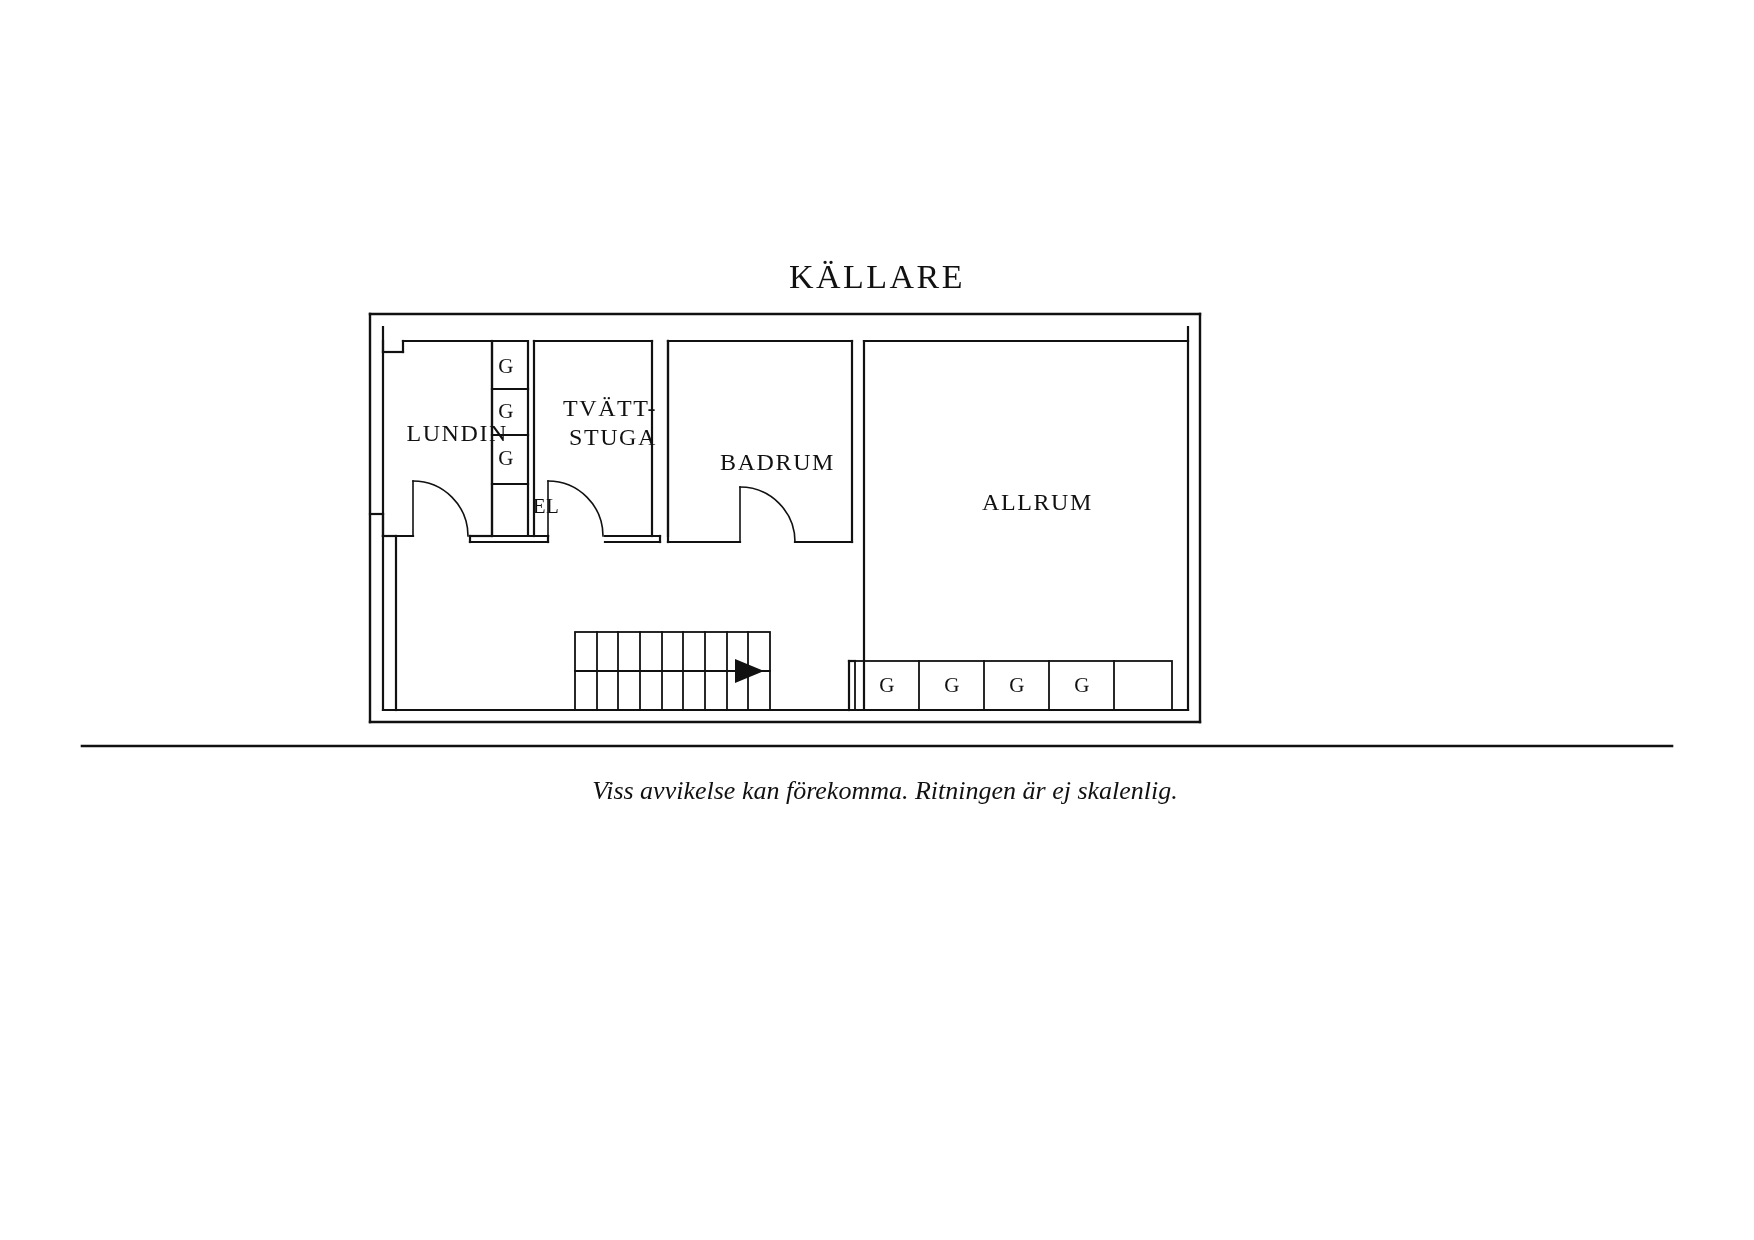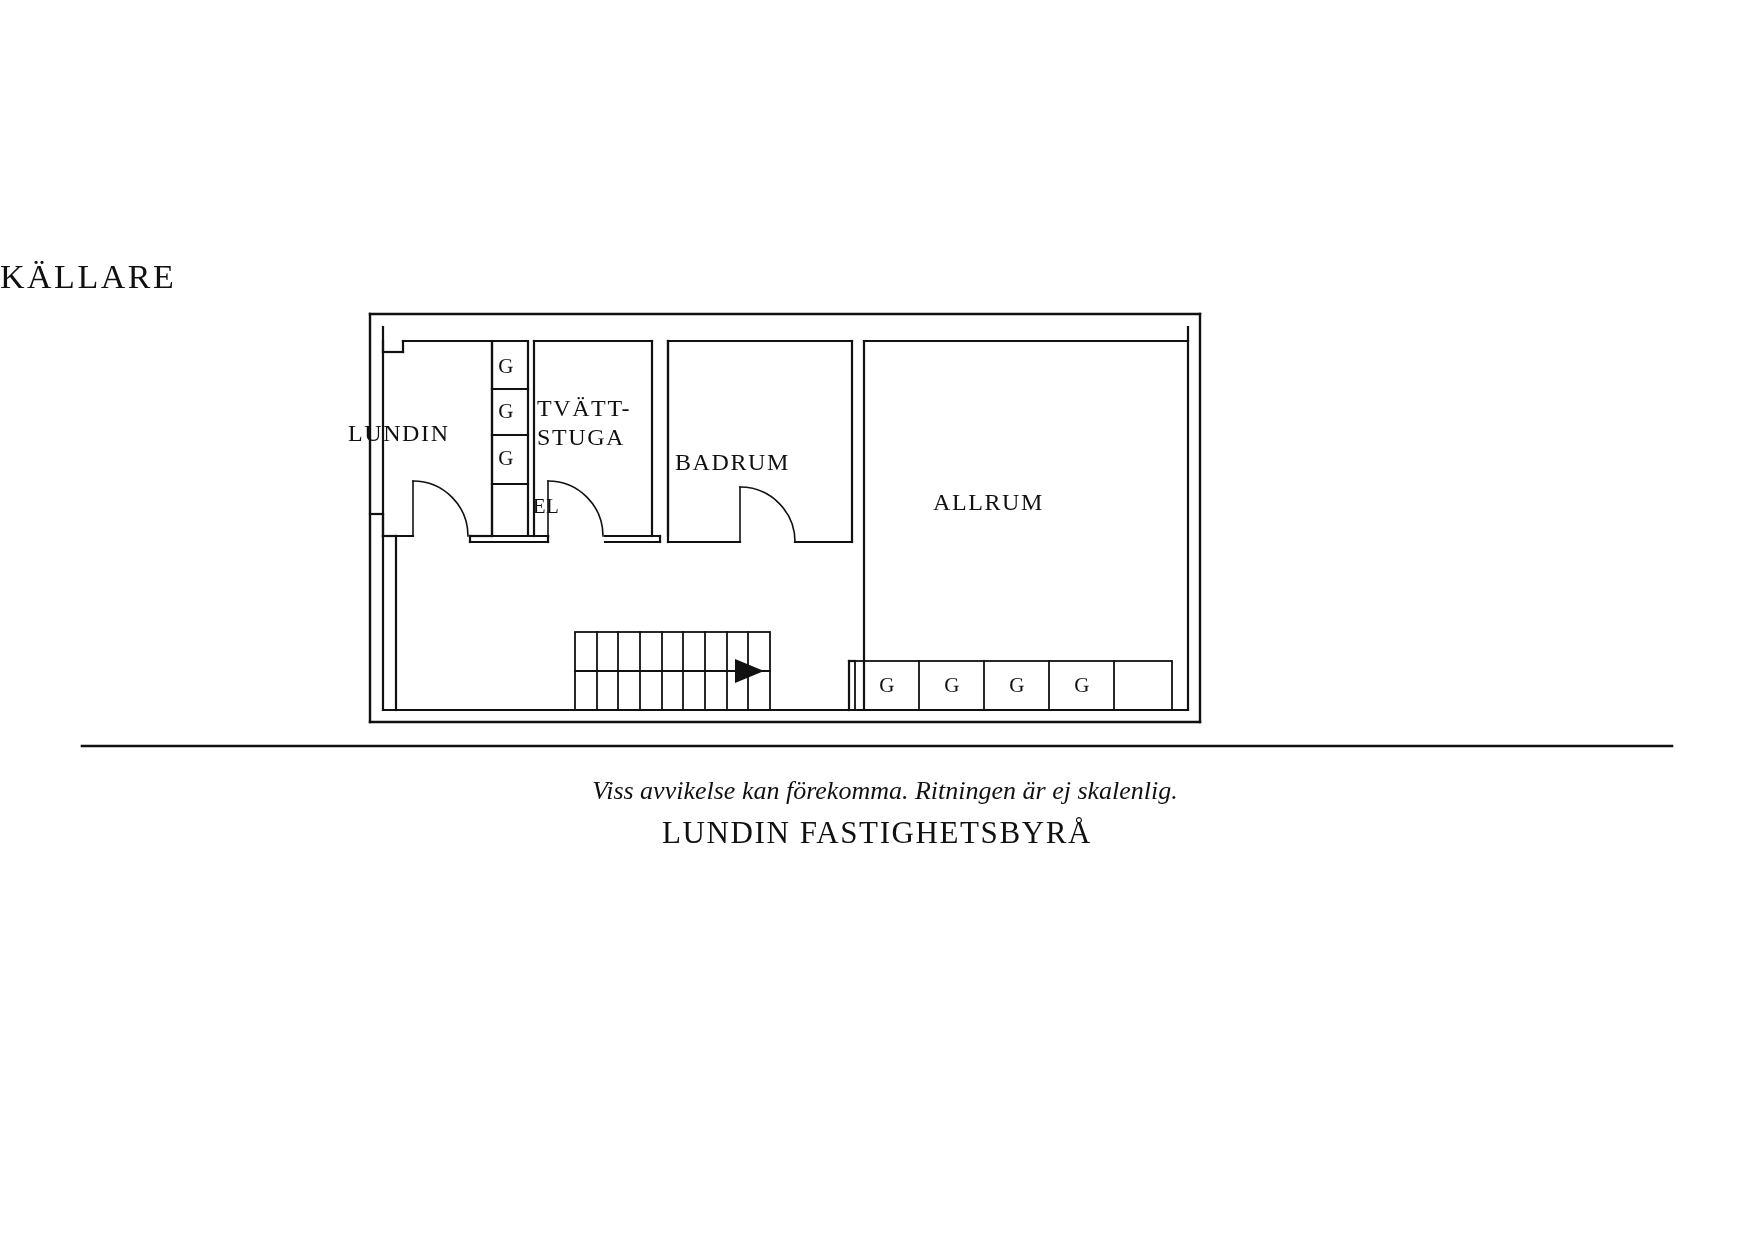--- a/index.html
+++ b/index.html
@@ -23,40 +23,41 @@
     width: 1754px;
     height: 1240px;
   }
 
   
   .plan-title {
     position: absolute;
     left: 0;
     top: 258px;
     width: 1754px;
+    text-align: center;
     font-size: 34px;
     letter-spacing: 2.5px;
     font-weight: 400;
     font-family: "Liberation Serif", "DejaVu Serif", serif;
   }
 
   
   #plan-svg {
     position: absolute;
     left: 0;
     top: 0;
     width: 1754px;
     height: 1240px;
     pointer-events: none;
   }
 
   
   .room-label {
     position: absolute;
-    text-align: left;
+    text-align: right;
     font-size: 24px;
     letter-spacing: 1.6px;
     line-height: 1.22;
     font-family: "Liberation Serif", "DejaVu Serif", serif;
     white-space: pre-line;
     color: #111111;
   }
 
   .cell-label {
     position: absolute;
@@ -257,15 +258,14 @@
   <div class="cell-label" style="left:486px; top:494px; width:40px;margin-left:40px;">EL</div>
 
   <div class="cell-label" style="left:867px; top:673px; width:40px;">G</div>
   <div class="cell-label" style="left:932px; top:673px; width:40px;">G</div>
   <div class="cell-label" style="left:997px; top:673px; width:40px;">G</div>
   <div class="cell-label" style="left:1062px; top:673px; width:40px;">G</div>
   <div class="cell-label" style="left:1127px; top:673px; width:40px;"></div>
 
   <div class="footer-note">Viss avvikelse kan förekomma. Ritningen är ej skalenlig.</div>
 
-  <div class="footer-brand">LUNDIN FASTIGHETSBYRÅ</div>
 
 </div>
 
 </body></html>

